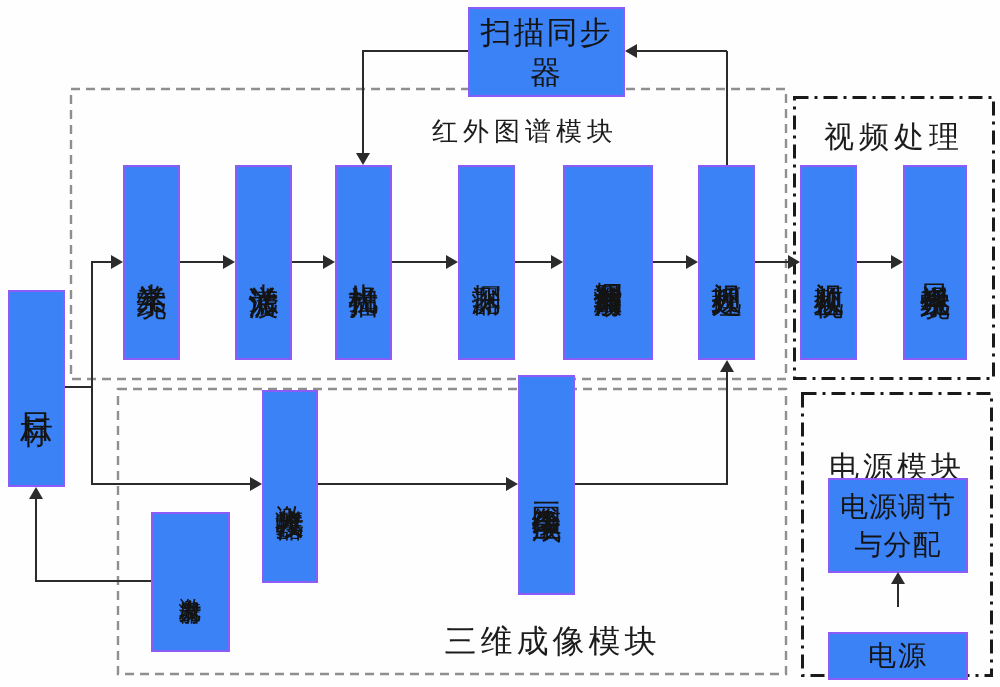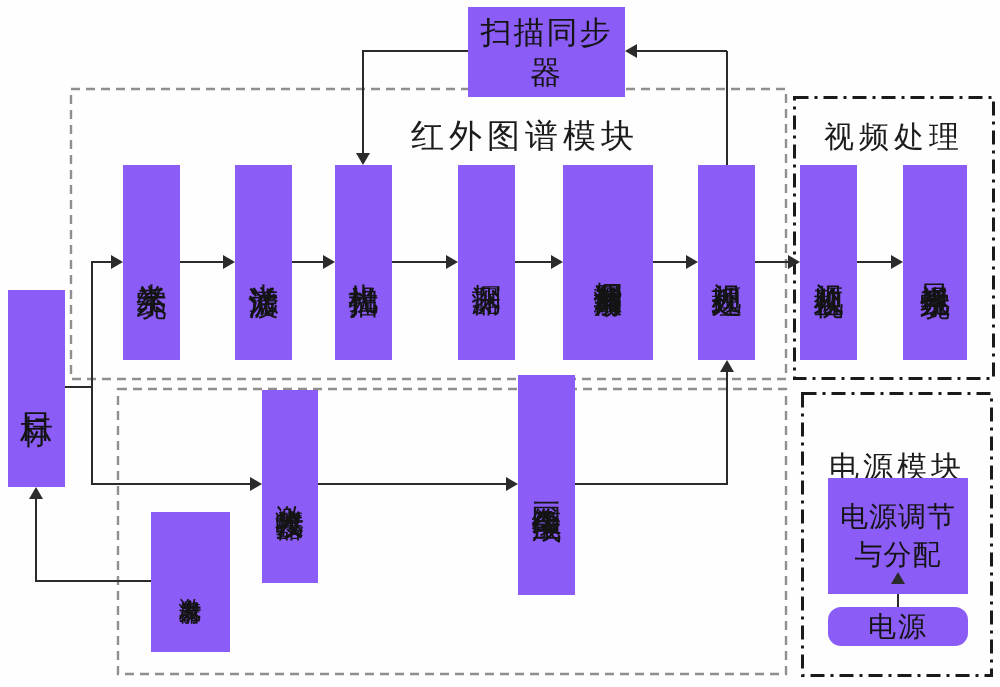--- a/index.html
+++ b/index.html
@@ -13,21 +13,21 @@
   }
   svg.frame{position:absolute;z-index:1;}
   .mod-label{
     position:absolute;z-index:3;
     text-align:center;
     font-size:31px;letter-spacing:5px;
     color:#1c1c1c;white-space:nowrap;
   }
   .box{
     position:absolute;z-index:4;
-    background:#8b5cf6;
+    background:#3b82f6;
     border:2px solid #8b5cf6;
     box-sizing:border-box;
     display:flex;align-items:center;justify-content:center;
     color:#141414;
   }
   .vtext{
     writing-mode:vertical-rl;
     text-orientation:upright;
     font-size:30px;letter-spacing:2px;
     line-height:40px;
@@ -52,22 +52,23 @@
   <svg class="frame" style="left:116px;top:387px;" width="672" height="289">
     <rect x="2" y="2" width="668" height="285" fill="none" stroke="#8f8f8f" stroke-width="2.4" stroke-dasharray="9 6"></rect>
   </svg>
   <svg class="frame" style="left:792px;top:95px;" width="204" height="286">
     <rect x="2.5" y="2.5" width="199" height="281" fill="none" stroke="#1a1a1a" stroke-width="3" stroke-dasharray="14 6 3 6"></rect>
   </svg>
   <svg class="frame" style="left:800px;top:391px;" width="194" height="287">
     <rect x="2.5" y="2.5" width="189" height="282" fill="none" stroke="#1a1a1a" stroke-width="3" stroke-dasharray="14 6 3 6"></rect>
   </svg>
 
-  <div class="mod-label" style="left:390px;top:114px;width:270px;font-size:33px;">红外图谱模块</div>
+  <div class="mod-label" style="left:390px;top:114px;width:270px;font-size:26px;">红外图谱模块</div>
   <div class="mod-label" style="left:794px;top:117px;width:200px;font-size:30px;">视频处理</div>
+  <div class="mod-label" style="left:435px;top:620px;width:235px;font-size:32px;letter-spacing:4px;">三维成像模块</div>
   <div class="mod-label" style="left:801px;top:419px;width:192px;font-size:30px;letter-spacing:4px;margin-top:28px;">电源模块</div>
 
   <div class="ln" style="left:362px;top:50px;width:106px;height:2px;"></div>
   <div class="ln" style="left:362px;top:50px;width:2px;height:104px;"></div>
   <div class="ln" style="left:726px;top:51px;width:2px;height:116px;"></div>
   <div class="ln" style="left:635px;top:50px;width:92px;height:2px;"></div>
 
   <div class="ln" style="left:64px;top:386px;width:29px;height:2px;"></div>
   <div class="ln" style="left:91px;top:261px;width:2px;height:224px;"></div>
   <div class="ln" style="left:91px;top:261px;width:22px;height:2px;"></div>
@@ -127,21 +128,21 @@
   <div class="box vtext" style="left:800px;top:165px;width:57px;height:195px;">视频监视</div>
 
   <div class="box vtext" style="left:903px;top:165px;width:64px;height:195px;font-size:30px;letter-spacing:1px;line-height:30px;">目视光学系统</div>
 
   <div class="box vtext" style="left:262px;top:390px;width:56px;height:193px;font-size:29px;">激光接收器</div>
 
   <div class="box vtext" style="left:151px;top:512px;width:79px;height:140px;font-size:23px;letter-spacing:1px;">激光发射器</div>
 
   <div class="box vtext" style="left:518px;top:375px;width:57px;height:220px;">三维图像生成</div>
 
-  <div class="box" style="left:828px;top:478px;width:140px;height:116px;">
+  <div class="box" style="left:828px;top:478px;width:140px;height:95px;">
     <div class="htext" style="font-size:28px;line-height:38px;letter-spacing:1px;padding:0 4px;">电源调节与分配</div>
   </div>
 
-  <div class="box" style="left:828px;top:607px;width:140px;height:39px;border-radius:13px;">
+  <div class="box" style="left:828px;top:632px;width:140px;height:48px;">
     <div class="htext" style="font-size:28px;letter-spacing:2px;">电源</div>
   </div>
 
 </div>
 
 </body></html>

